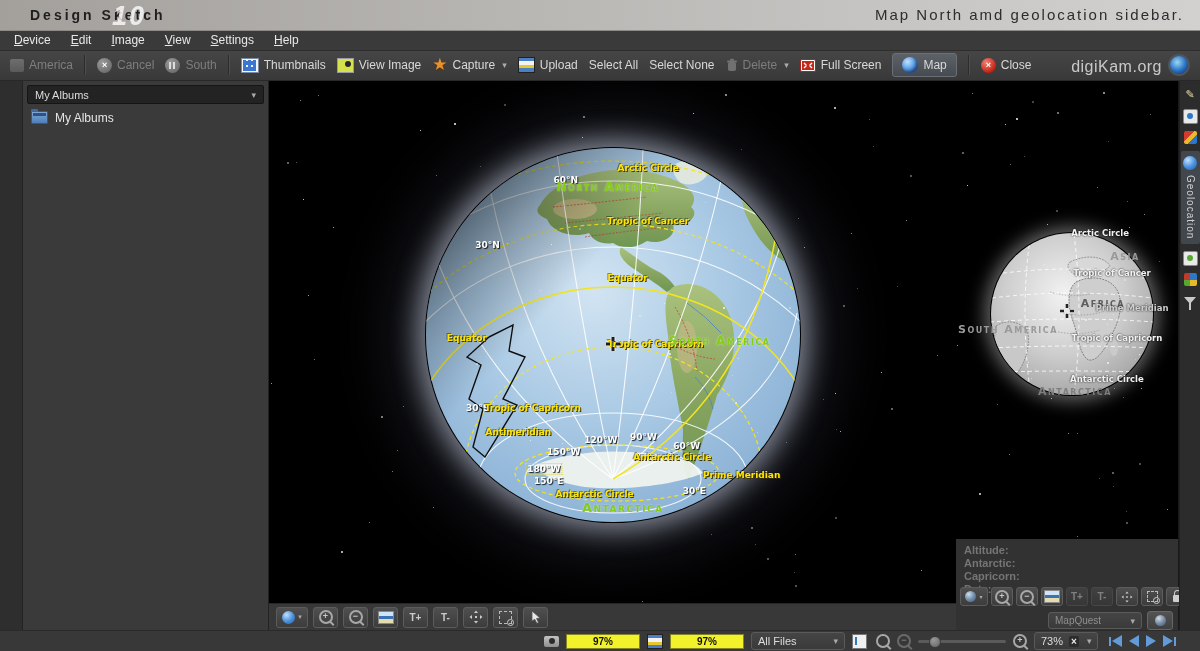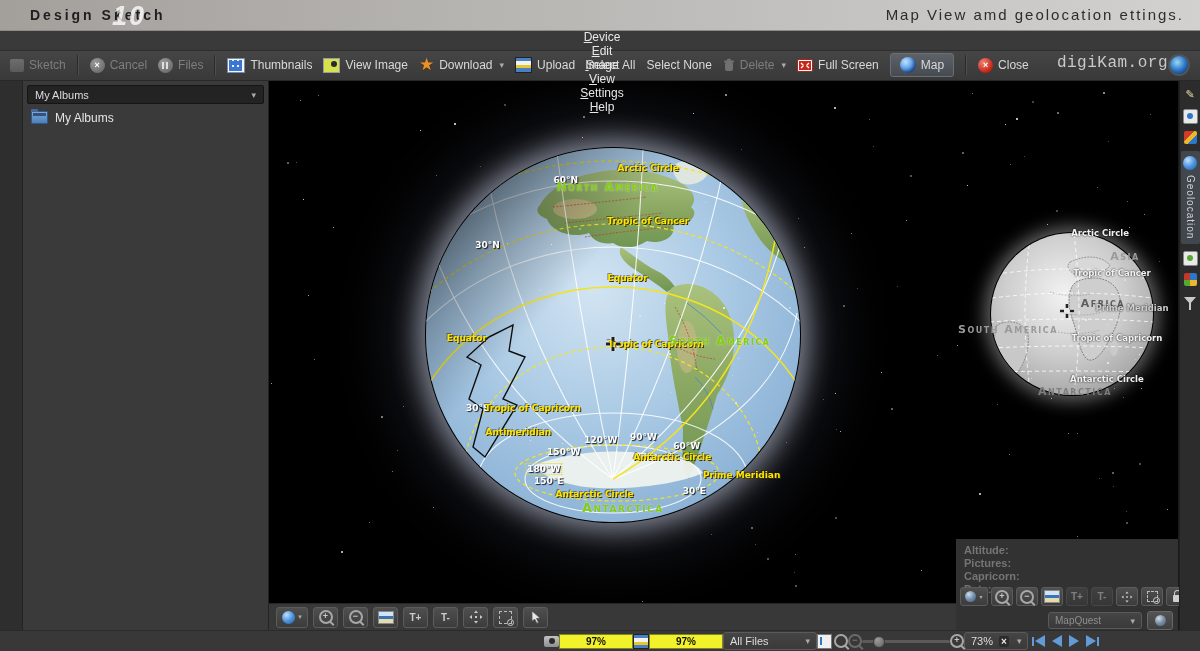--- a/index.html
+++ b/index.html
@@ -11,36 +11,36 @@
     background:linear-gradient(90deg,#a3a09c 0%,#b9b7b4 45%,#d2d1d0 100%);
     border-bottom:1px solid #8d8b88;z-index:6;}
   .tb-title{position:absolute;left:30px;top:7px;font-size:14px;font-weight:bold;
     letter-spacing:3px;color:#1e1e1e;}
   .tb-ver{position:absolute;left:112px;top:1px;font-size:27px;font-style:italic;font-weight:bold;
     color:rgba(255,255,255,.78);letter-spacing:2px;z-index:7;}
   .tb-caption{position:absolute;right:16px;top:6px;font-size:15px;letter-spacing:2px;color:#2d2d2d;}
 
   
   .menubar{position:absolute;top:30px;left:0;right:0;height:20px;background:#3a3a3a;
-    border-bottom:1px solid #2e2e2e;display:flex;align-items:center;padding-left:4px;z-index:5;flex-direction:column;}
+    border-bottom:1px solid #2e2e2e;display:flex;align-items:center;padding-left:4px;z-index:5;}
   .menu-item{padding:0 10px;font-size:12px;color:#e8e8e8;cursor:default;}
   .menu-item u{text-decoration:underline;}
 
   
   .toolbar{position:absolute;top:50px;left:0;right:0;height:30px;
     background:linear-gradient(#464646,#393939);border-bottom:1px solid #282828;
     display:flex;align-items:center;gap:11px;padding:0 10px;}
   .tbtn{display:flex;align-items:center;gap:5px;font-size:12px;color:#d8d8d8;}
   .tbtn.disabled{color:#7e7e7e;}
   .tbtn.active{background:linear-gradient(#5d6269,#464b52);border:1px solid #6b6f75;
     border-radius:3px;padding:3px 9px;}
   .chev{font-size:9px;color:#aaa;margin-left:2px;}
   .sep{width:1px;height:20px;background:#2c2c2c;border-right:1px solid #4e4e4e;}
-  .brand{margin-left:auto;display:flex;align-items:flex-start;color:#c9c9c9;
-    font-size:16px;letter-spacing:.5px;font-family:Liberation Mono, monospace;}
+  .brand{margin-left:auto;display:flex;align-items:flex-end;gap:6px;color:#c9c9c9;
+    font-size:16px;letter-spacing:.5px;}
 
   
   .ic-capture{width:14px;height:13px;background:linear-gradient(#8b8b8b,#6e6e6e);
     border-radius:2px;opacity:.6;}
   .circle-ic{width:15px;height:15px;border-radius:50%;display:flex;align-items:center;
     justify-content:center;font-size:9px;font-weight:bold;color:#fff;}
   .ic-cancel{background:radial-gradient(circle at 35% 30%,#9a9a9a,#5f5f5f);}
   .ic-pause{background:radial-gradient(circle at 35% 30%,#9a9a9a,#5f5f5f);position:relative;}
   .ic-pause::after{content:"";position:absolute;left:4px;top:4px;width:2px;height:7px;
     background:#ddd;box-shadow:4px 0 0 #ddd;}
@@ -168,21 +168,21 @@
   .rs-funnel{width:0;height:0;border-left:6px solid transparent;border-right:6px solid transparent;
     border-top:7px solid #c9c9c9;position:relative;}
   .rs-funnel::after{content:"";position:absolute;left:-1px;top:-1px;width:2px;height:7px;
     background:#c9c9c9;}
   .rs-active{width:19px;background:#42474e;border-radius:2px;display:flex;flex-direction:column;
     align-items:center;gap:5px;padding:5px 0;}
   .vert-label{writing-mode:vertical-rl;font-size:10px;color:#d2d2d2;letter-spacing:1px;}
 
   
   .statusbar{position:absolute;left:0;bottom:0;right:0;height:21px;background:#383838;
-    border-top:1px solid #2a2a2a;display:flex;align-items:center;
+    border-top:1px solid #2a2a2a;display:flex;align-items:center;gap:7px;
     padding-left:544px;box-sizing:border-box;}
   .ic-cam{width:15px;height:11px;background:linear-gradient(#c3c3c3,#8f8f8f);border-radius:2px;
     position:relative;}
   .ic-cam::after{content:"";position:absolute;left:5px;top:2px;width:6px;height:6px;
     background:#2b2b2b;border-radius:50%;}
   .pbar{width:72px;height:13px;background:#f2f22a;border:1px solid #83832a;color:#111;
     font-size:10px;font-weight:bold;display:flex;align-items:center;justify-content:center;}
   .filter-combo{height:16px;min-width:80px;color:#ddd;font-size:11px;}
   .filter-combo .chev{margin-left:auto;}
   .ic-size{width:13px;height:13px;background:#f0f0f0;border:1px solid #777;position:relative;}
@@ -202,58 +202,58 @@
   .navbar{width:2px;height:9px;background:#639ad8;}
 </style>
 </head>
 <body>
 
 <div id="app">
 
   <div class="titlebar">
     <span class="tb-title">Design Sketch</span>
     <span class="tb-ver">10</span>
-    <span class="tb-caption">Map View amd geolocation ettings.</span>
+    <span class="tb-caption">Map North amd geolocation sidebar.</span>
   </div>
 
   <div class="menubar">
     <span class="menu-item"><span><u>D</u>evice</span></span>
     <span class="menu-item"><span><u>E</u>dit</span></span>
     <span class="menu-item"><span><u>I</u>mage</span></span>
     <span class="menu-item"><span><u>V</u>iew</span></span>
     <span class="menu-item"><span><u>S</u>ettings</span></span>
     <span class="menu-item"><span><u>H</u>elp</span></span>
   </div>
 
   <div class="toolbar">
     <div class="tbtn disabled">
       <span class="ic-capture"></span>
-      <span>Sketch</span>
+      <span>America</span>
     </div>
     <div class="sep"></div>
     <div class="tbtn disabled">
       <span class="circle-ic ic-cancel">×</span>
       <span>Cancel</span>
     </div>
     <div class="tbtn disabled">
       <span class="circle-ic ic-pause"></span>
-      <span>Files</span>
+      <span>South</span>
     </div>
     <div class="sep"></div>
     <div class="tbtn">
       <span class="ic-thumbs"></span>
       <span>Thumbnails</span>
     </div>
     <div class="tbtn">
       <span class="ic-view"></span>
       <span>View Image</span>
     </div>
     <div class="tbtn">
       <span class="ic-star">★</span>
-      <span>Download</span>
+      <span>Capture</span>
       <span class="chev">▾</span>
     </div>
     <div class="tbtn">
       <span class="ic-upload"></span>
       <span>Upload</span>
     </div>
     <div class="tbtn">
       <span>Select All</span>
     </div>
     <div class="tbtn">
@@ -648,21 +648,21 @@
         <i class="star" style="left: 82.3568%; top: 83.4577%; height: 2px; width: 2px; opacity: 0.382451;"></i>
         <i class="star" style="left: 39.4155%; top: 40.0269%; height: 1px; width: 1px; opacity: 0.657415;"></i>
         <i class="star" style="left: 67.8249%; top: 61.3852%; height: 2px; width: 2px; opacity: 0.788569;"></i>
         <i class="star" style="left: 66.4398%; top: 2.39971%; height: 2px; width: 2px; opacity: 0.717352;"></i>
         <i class="star" style="left: 30.7286%; top: 16.2761%; height: 1px; width: 1px; opacity: 0.361898;"></i>
         <i class="star" style="left: 18.5729%; top: 70.5518%; height: 1px; width: 1px; opacity: 0.45612;"></i>
         <i class="star" style="left: 68.6723%; top: 13.0206%; height: 1px; width: 1px; opacity: 0.352455;"></i>
       </div>
     <div class="geo-info">
       <div>Altitude:</div>
-      <div>Pictures:</div>
+      <div>Antarctic:</div>
       <div>Capricorn:</div>
       <div>Date:</div>
     </div>
     <div class="mini-toolbar">
       <div class="mtbtn" style="min-width:26px">
         <span class="mini-globe-ic" style="width:11px;height:11px;filter:grayscale(.6)"></span>
         <span class="chev" style="font-size:6px">▾</span>
       </div>
       <div class="mtbtn">
           <span class="mag">+</span>

